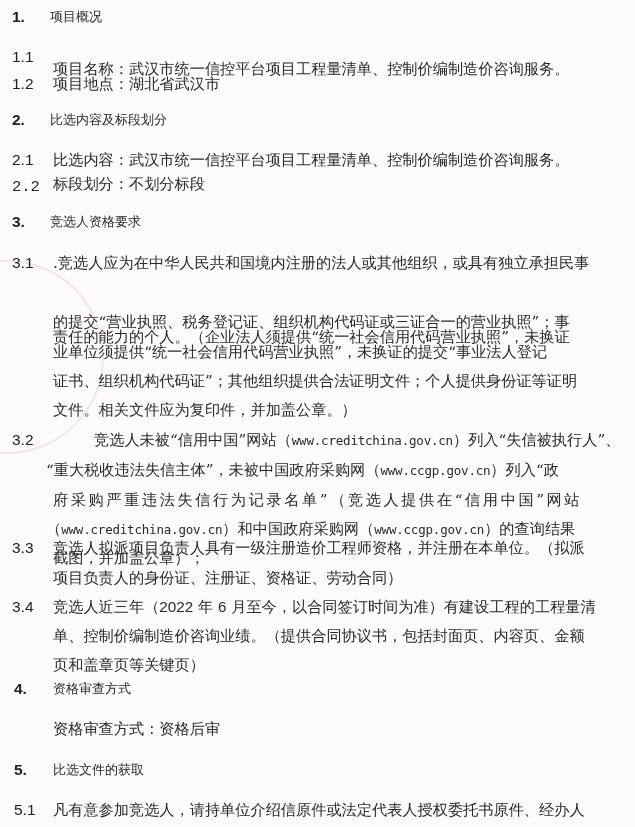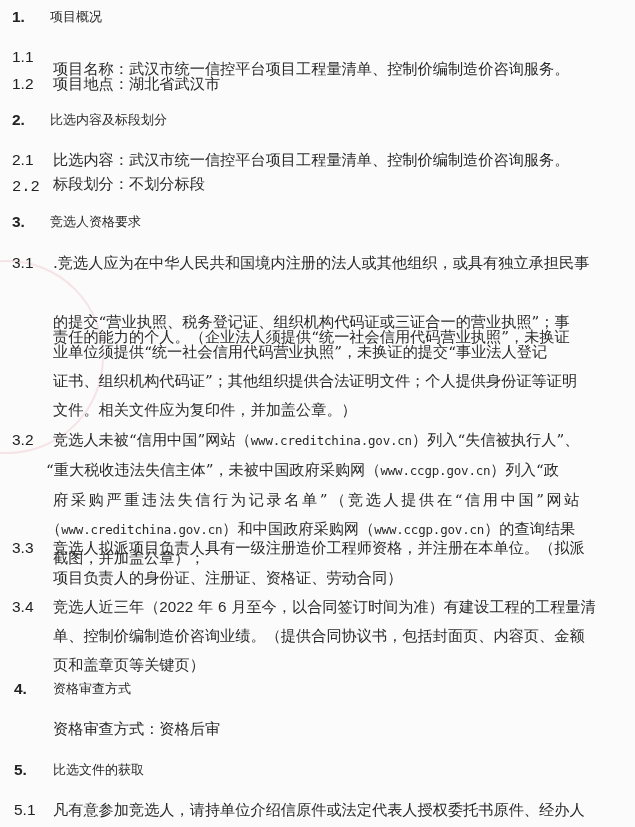--- a/index.html
+++ b/index.html
@@ -50,21 +50,21 @@
 
 <span class="num" style="left:12px;top:253px;">3.1</span>
 <span class="line body-text" style="top:253px;">.竞选人应为在中华人民共和国境内注册的法人或其他组织，或具有独立承担民事</span>
 <span class="line body-text" style="top:283px;margin-top:44px;">责任的能力的个人。（企业法人须提供“统一社会信用代码营业执照”，未换证</span>
 <span class="line body-text" style="top:312px;">的提交“营业执照、税务登记证、组织机构代码证或三证合一的营业执照”；事</span>
 <span class="line body-text" style="top:342px;">业单位须提供“统一社会信用代码营业执照”，未换证的提交“事业法人登记</span>
 <span class="line body-text" style="top:371px;">证书、组织机构代码证”；其他组织提供合法证明文件；个人提供身份证等证明</span>
 <span class="line body-text" style="top:400px;">文件。相关文件应为复印件，并加盖公章。）</span>
 
 <span class="num" style="left:12px;top:430px;">3.2</span>
-<span class="line body-text" style="top:430px;"><span>竞选人未被“信用中国”网站（</span><span class="url">www.creditchina.gov.cn</span><span>）列入“失信被执行人”、</span></span>
+<span class="line body-text" style="top:430px;margin-left:41px;"><span>竞选人未被“信用中国”网站（</span><span class="url">www.creditchina.gov.cn</span><span>）列入“失信被执行人”、</span></span>
 <span class="line" style="left:46px;top:460px;"><span>“重大税收违法失信主体”，未被中国政府采购网（</span><span class="url">www.ccgp.gov.cn</span><span>）列入“政</span></span>
 <span class="line body-text" style="top:490px;letter-spacing:2.6px;">府采购严重违法失信行为记录名单”（竞选人提供在“信用中国”网站</span>
 <span class="line" style="left:46px;top:519px;"><span>（</span><span class="url">www.creditchina.gov.cn</span><span>）和中国政府采购网（</span><span class="url">www.ccgp.gov.cn</span><span>）的查询结果</span></span>
 <span class="line body-text" style="top:548px;">截图，并加盖公章）；</span>
 
 <span class="num" style="left:12px;top:538px;">3.3</span>
 <span class="line body-text" style="top:538px;">竞选人拟派项目负责人具有一级注册造价工程师资格，并注册在本单位。（拟派</span>
 <span class="line body-text" style="top:568px;">项目负责人的身份证、注册证、资格证、劳动合同）</span>
 
 <span class="num" style="left:12px;top:597px;">3.4</span>

